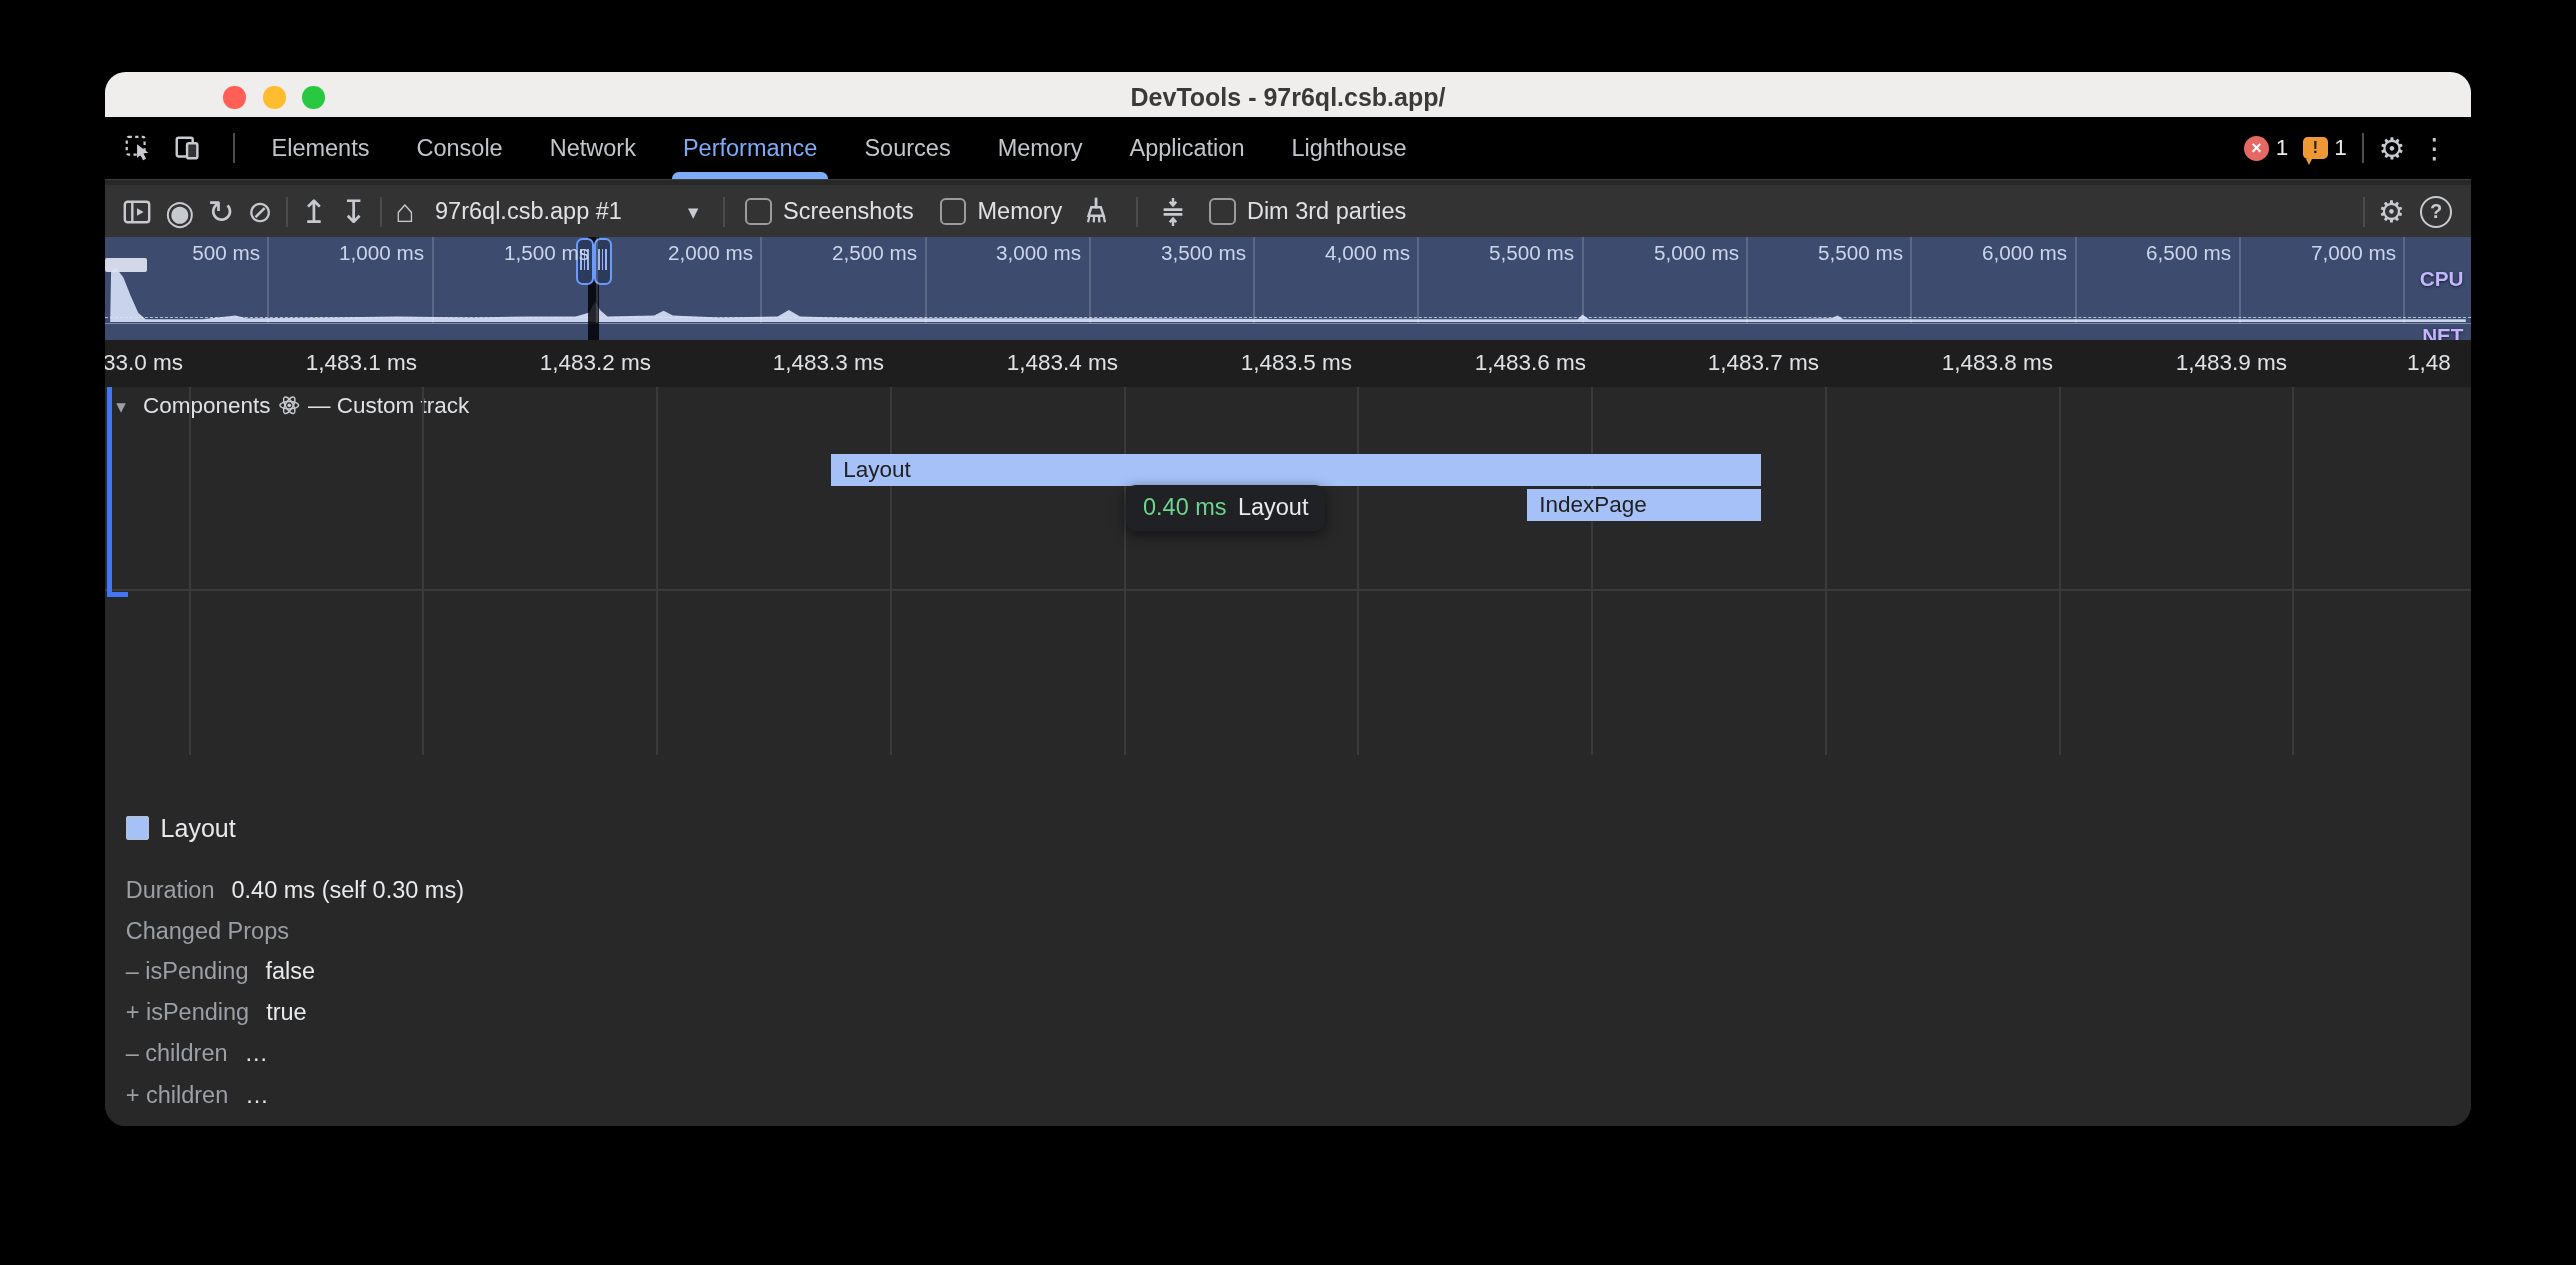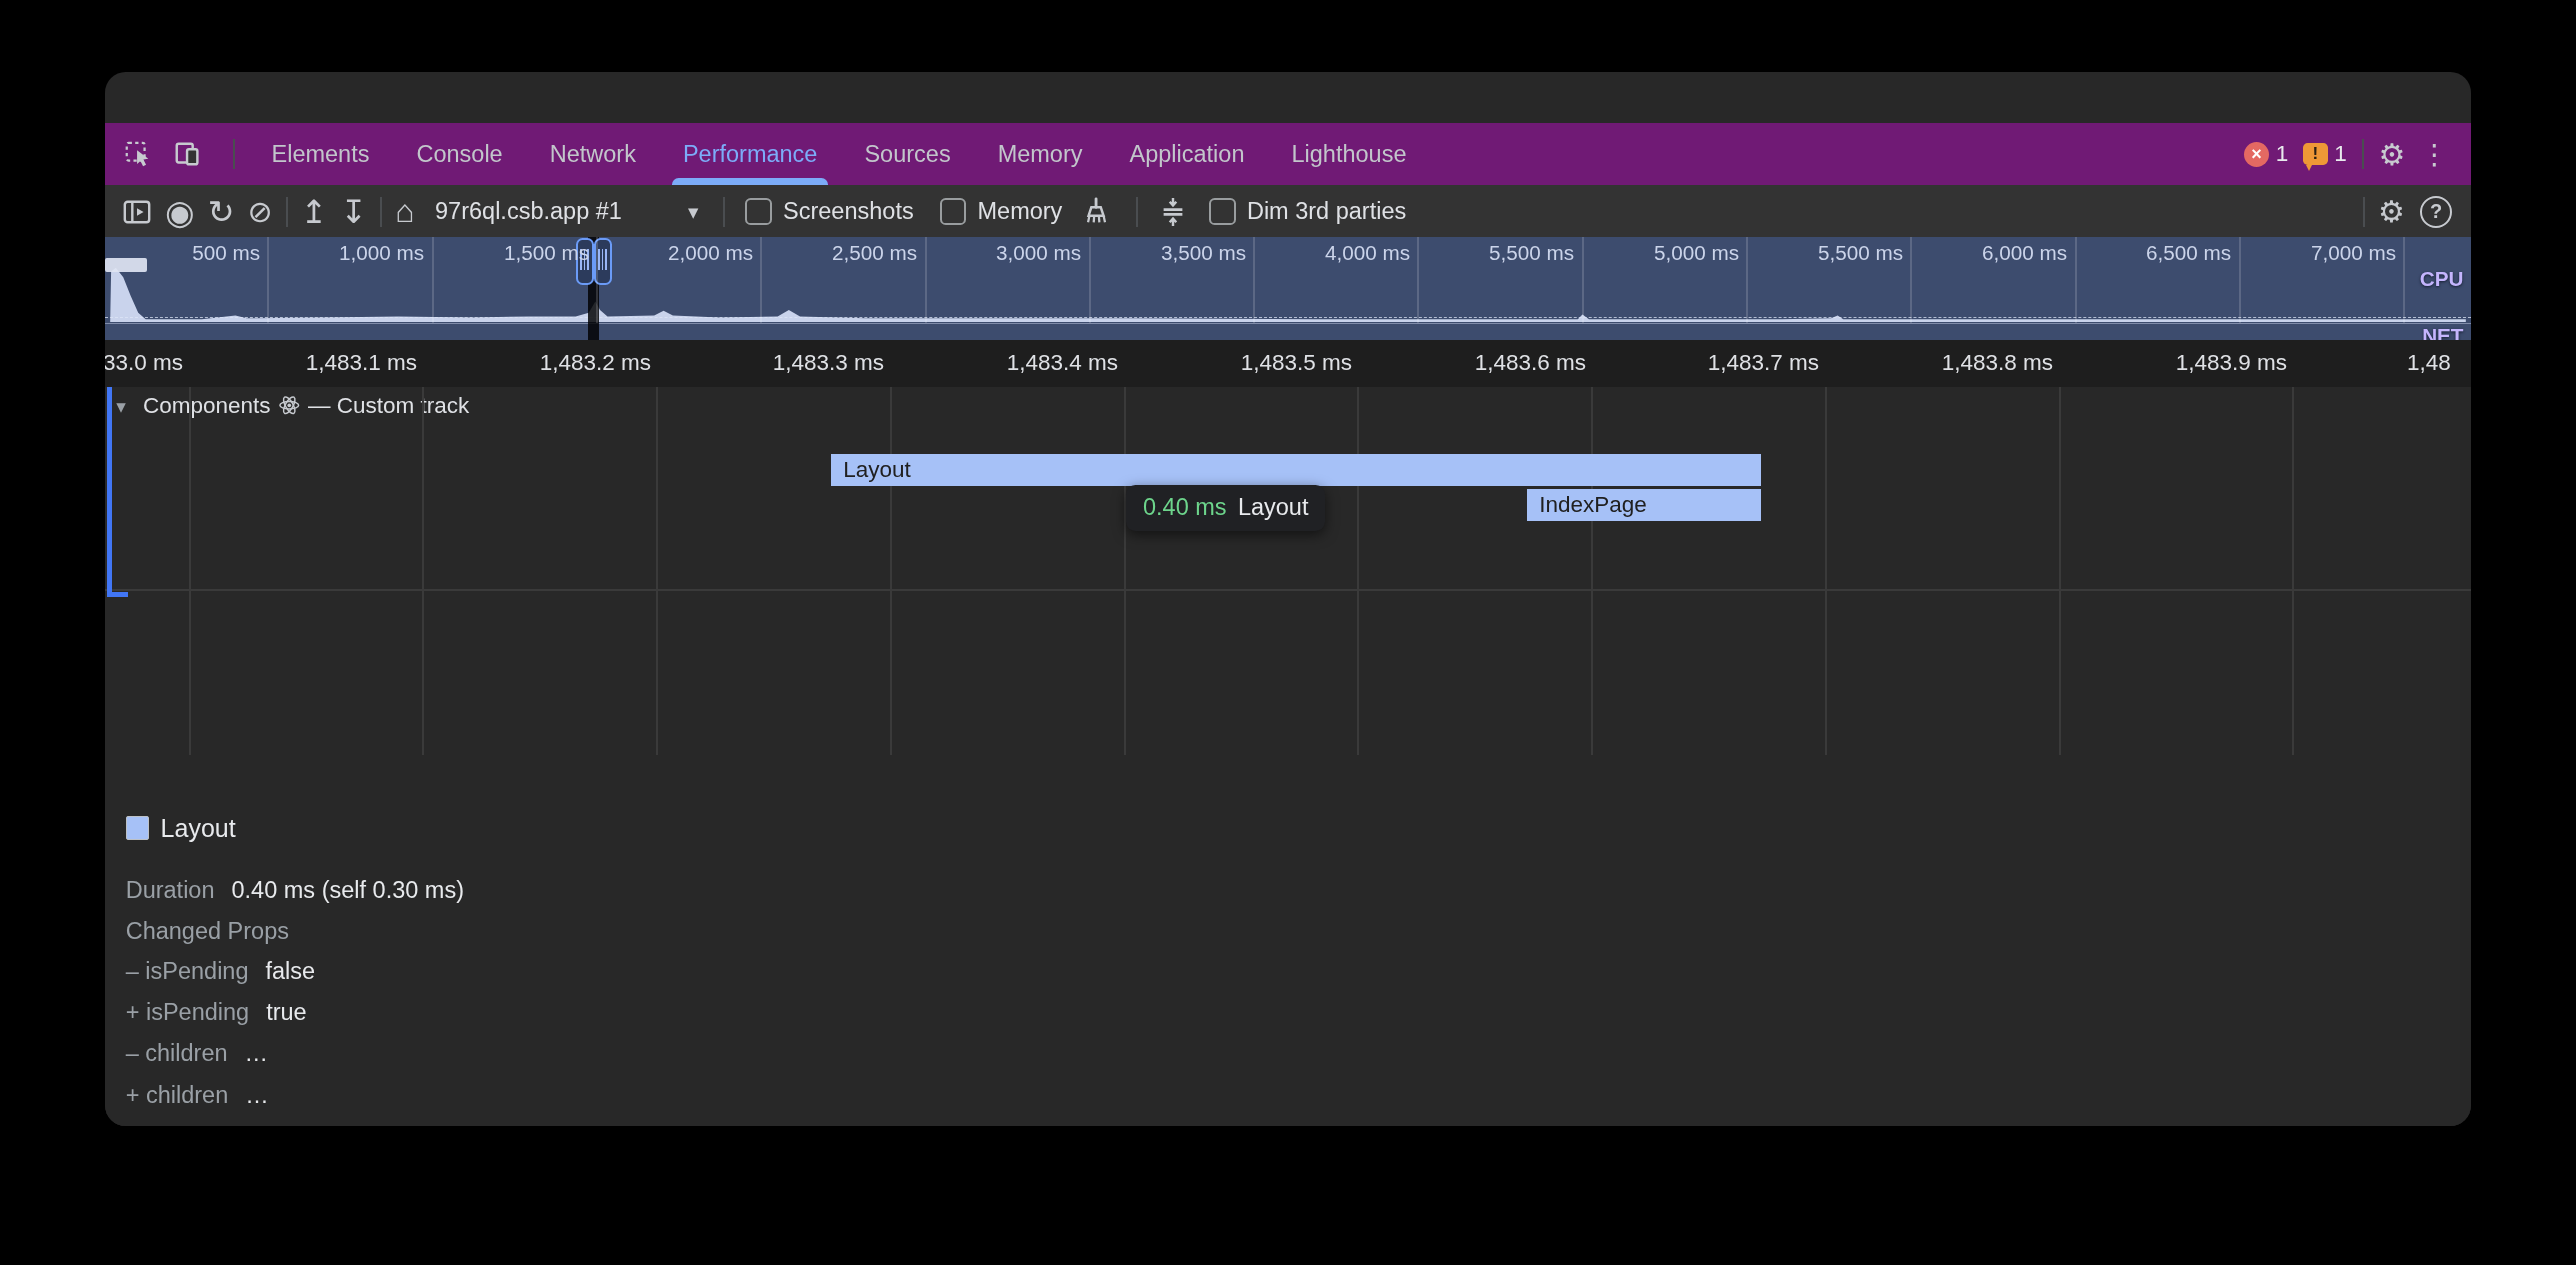--- a/index.html
+++ b/index.html
@@ -6,21 +6,21 @@
     font-family:"Liberation Sans","DejaVu Sans",sans-serif;-webkit-font-smoothing:antialiased;}
   .abs{position:absolute;}
   .window{position:absolute;left:105px;top:72px;width:2366px;height:1054px;background:#282828;
     border-radius:20.7px;overflow:hidden;box-shadow:0 32px 84px rgba(0,0,0,.6);}
   
   .titlebar{position:absolute;left:0;top:0;width:100%;height:51px;background:#efeeec;border-bottom:0.9px solid #cfccc9;}
   .tl{position:absolute;top:14px;width:22.5px;height:22.5px;border-radius:50%;}
   .title{position:absolute;left:0;right:0;top:0;height:51px;line-height:51px;text-align:center;
     color:#3a3a3a;font-size:25px;font-weight:bold;}
   
-  .tabbar{position:absolute;left:0;top:51px;width:100%;height:62px;background:#701a75;border-bottom:0.9px solid #3e3e3e;}
+  .tabbar{position:absolute;left:0;top:45px;width:100%;height:62px;background:#000000;border-bottom:0.9px solid #3e3e3e;}
   .tabs{position:absolute;left:143px;top:0;height:62px;display:flex;align-items:center;}
   .tab{position:relative;height:62px;line-height:62px;padding:0 23.5px;font-size:23.5px;color:#c2c6cb;cursor:default;white-space:nowrap;}
   .tab.sel{color:#7cacf8;}
   .tab .underline{position:absolute;left:13px;right:13px;bottom:0;height:6.6px;background:#7cacf8;border-radius:6.6px 6.6px 0 0;}
   .ticon{position:absolute;top:16px;width:30px;height:30px;}
   .vdiv{width:1.9px;height:30px;background:#4a4d50;}
   .badges{position:absolute;right:22.5px;top:0;height:62px;display:flex;align-items:center;gap:15px;}
   .errdot{width:25px;height:25px;border-radius:50%;background:#e46962;color:#fff;font-size:18px;font-weight:bold;
     text-align:center;line-height:25px;}
   .warnbox{position:relative;width:24.4px;height:22.5px;border-radius:4.7px;background:#ee9836;color:#2b2013;font-size:17px;
@@ -74,20 +74,26 @@
   .swhite{color:#e8eaed;margin-left:17px;}
   .swatch{width:21.6px;height:21.6px;background:#a6c1f7;border:1.9px solid #bdc1c6;border-radius:1.9px;margin-right:11.3px;}
   .stitle{color:#e8eaed;font-size:25px;}
   svg{display:block;}
 </style>
 </head>
 <body>
 
 <div class="window">
 
+  <div class="titlebar">
+    <div class="tl" style="left:118px;background:#ff5f57;"></div>
+    <div class="tl" style="left:158px;background:#febc2e;"></div>
+    <div class="tl" style="left:197px;background:#28c840;"></div>
+    <div class="title">DevTools - 97r6ql.csb.app/</div>
+  </div>
 
   <div class="tabbar">
     <span class="ticon" style="left:18px;">
       <svg width="30" height="30" viewBox="0 0 32 32">
         <rect x="4" y="4" width="19" height="19" rx="2" fill="none" stroke="#c7cacf" stroke-width="2.4" stroke-dasharray="3.5 3.5"></rect>
         <path d="M15 12 L27 21 L21.8 21.8 L24.6 27.4 L21.4 29 L18.6 23.4 L15 26.6 Z" fill="#c7cacf"></path>
       </svg>
     </span>
     <span class="ticon" style="left:68px;">
       <svg width="30" height="30" viewBox="0 0 32 32">

